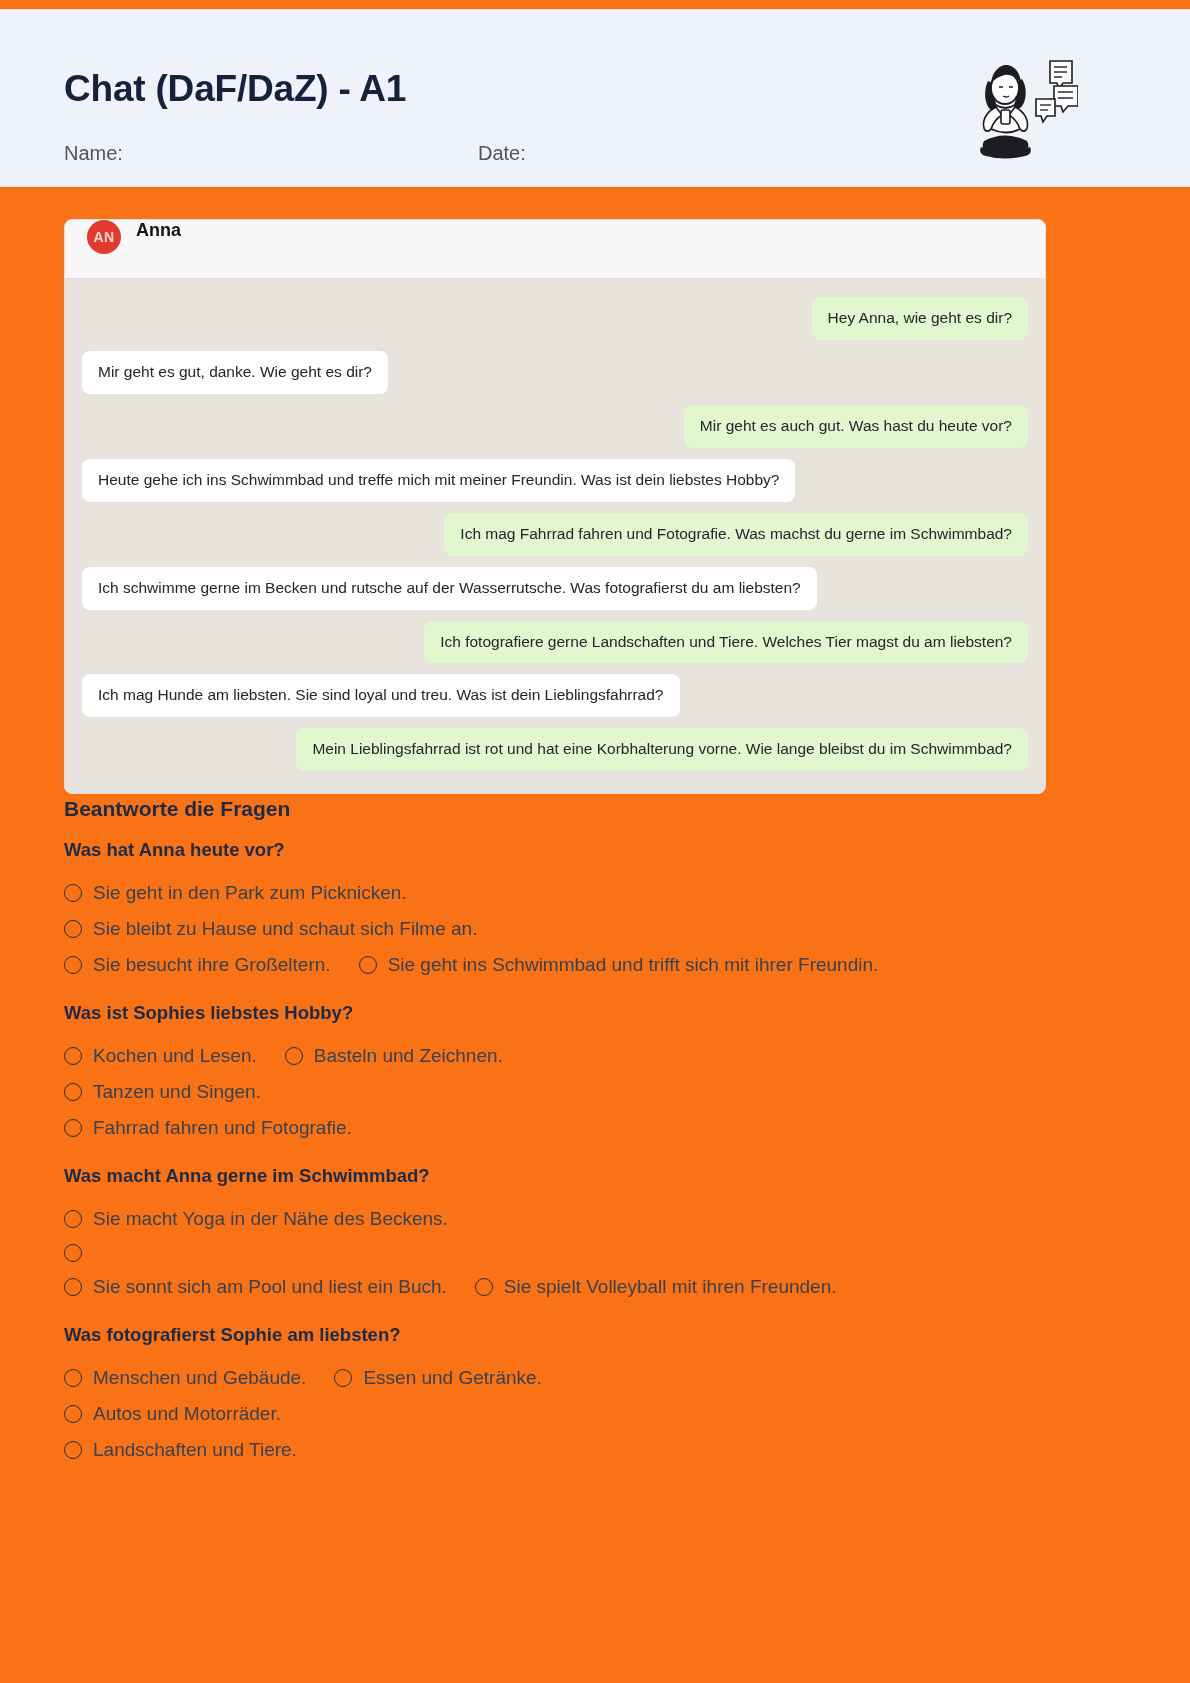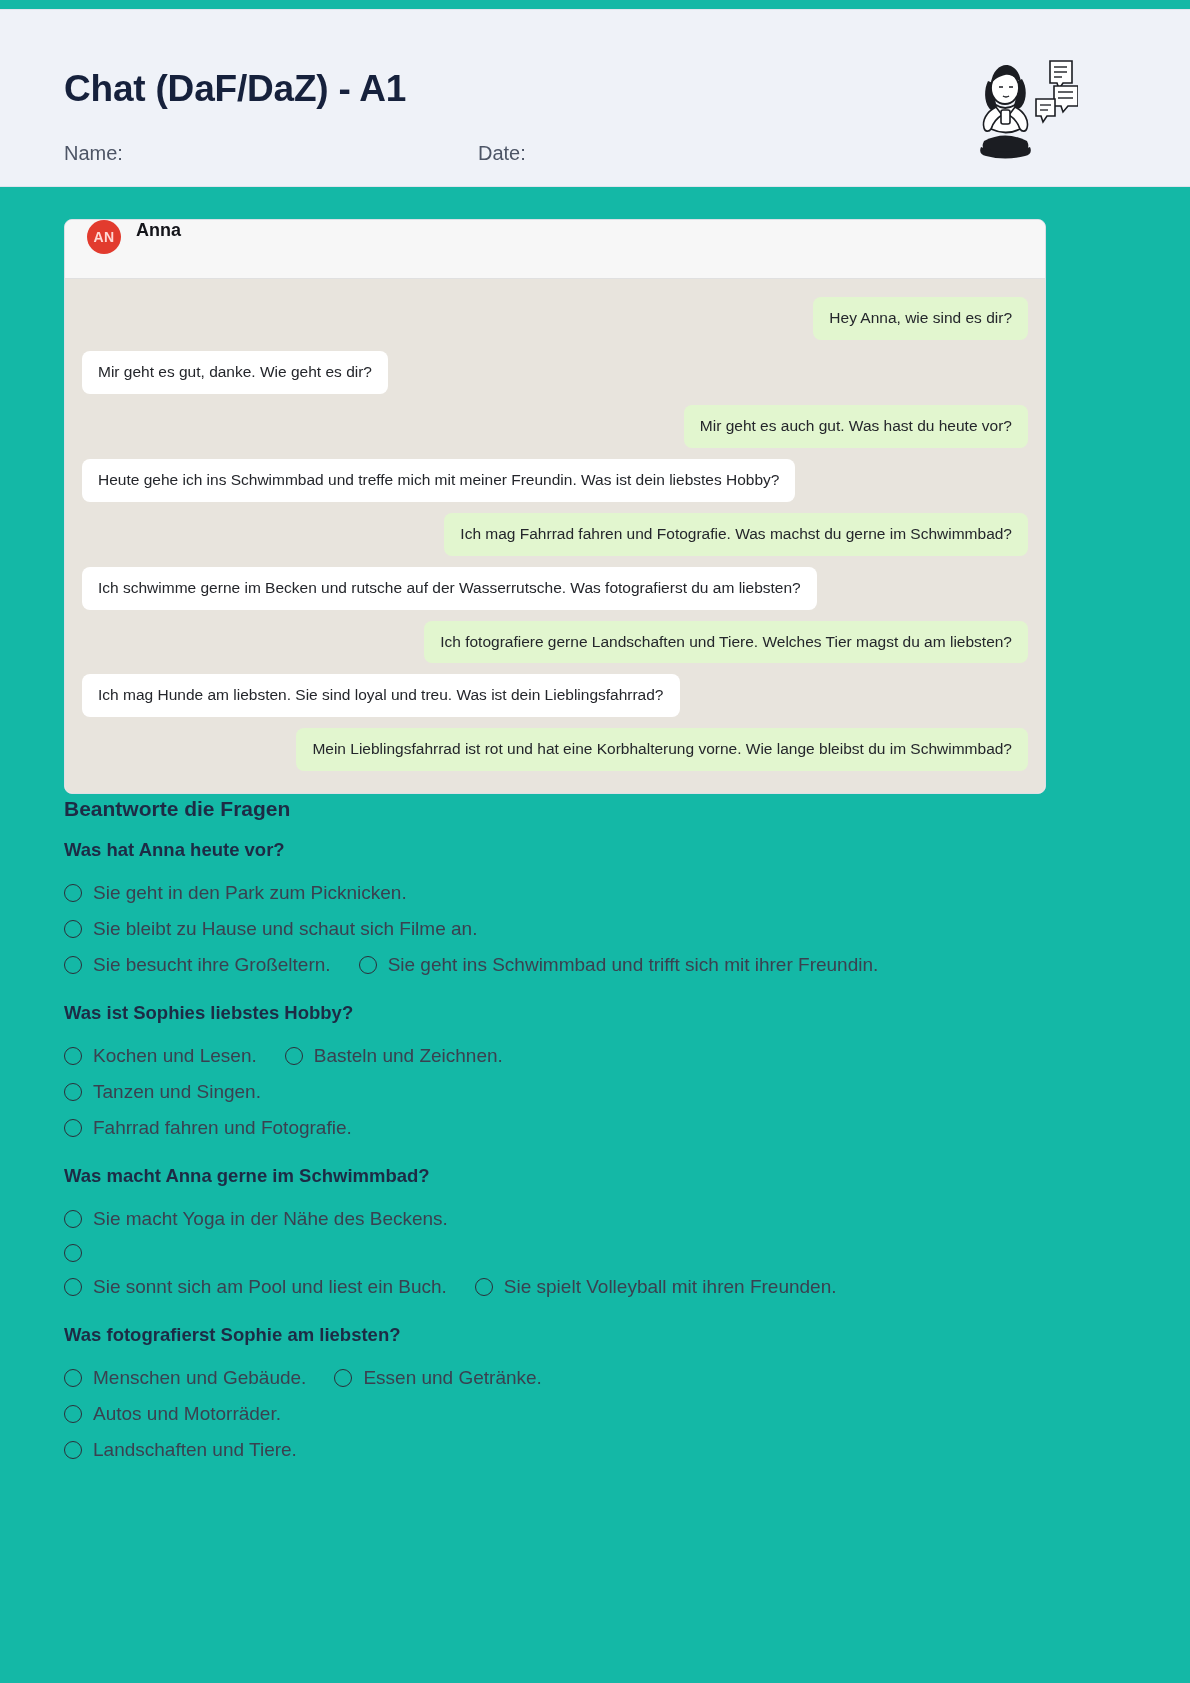--- a/index.html
+++ b/index.html
@@ -8,21 +8,21 @@
     width: 1190px;
     height: 1683px;
     background: #ffffff;
     font-family: "Liberation Sans", sans-serif;
   }
 
   .page {
     position: relative;
     width: 1190px;
     height: 1683px;
-    background: #14b8a6;
+    background: #f97316;
     overflow: hidden;
   }
 
   
   .header {
     position: relative;
     background: #eff2f8;
     border-top: 1px solid #e2e6ef;
     border-bottom: 1px solid #dfe3ec;
     height: 178px;
@@ -235,21 +235,21 @@
     </div>
   </div>
 
   <div class="chat-card">
     <div class="chat-head">
       <div class="avatar">AN</div>
       <div class="chat-name">Anna</div>
     </div>
     <div class="chat-body" id="chat-body">
         <div class="bubble-row right">
-          <div class="bubble self">Hey Anna, wie sind es dir?</div>
+          <div class="bubble self">Hey Anna, wie geht es dir?</div>
         </div>
         <div class="bubble-row left">
           <div class="bubble other">Mir geht es gut, danke. Wie geht es dir?</div>
         </div>
         <div class="bubble-row right">
           <div class="bubble self">Mir geht es auch gut. Was hast du heute vor?</div>
         </div>
         <div class="bubble-row left">
           <div class="bubble other">Heute gehe ich ins Schwimmbad und treffe mich mit meiner Freundin. Was ist dein liebstes Hobby?</div>
         </div>

